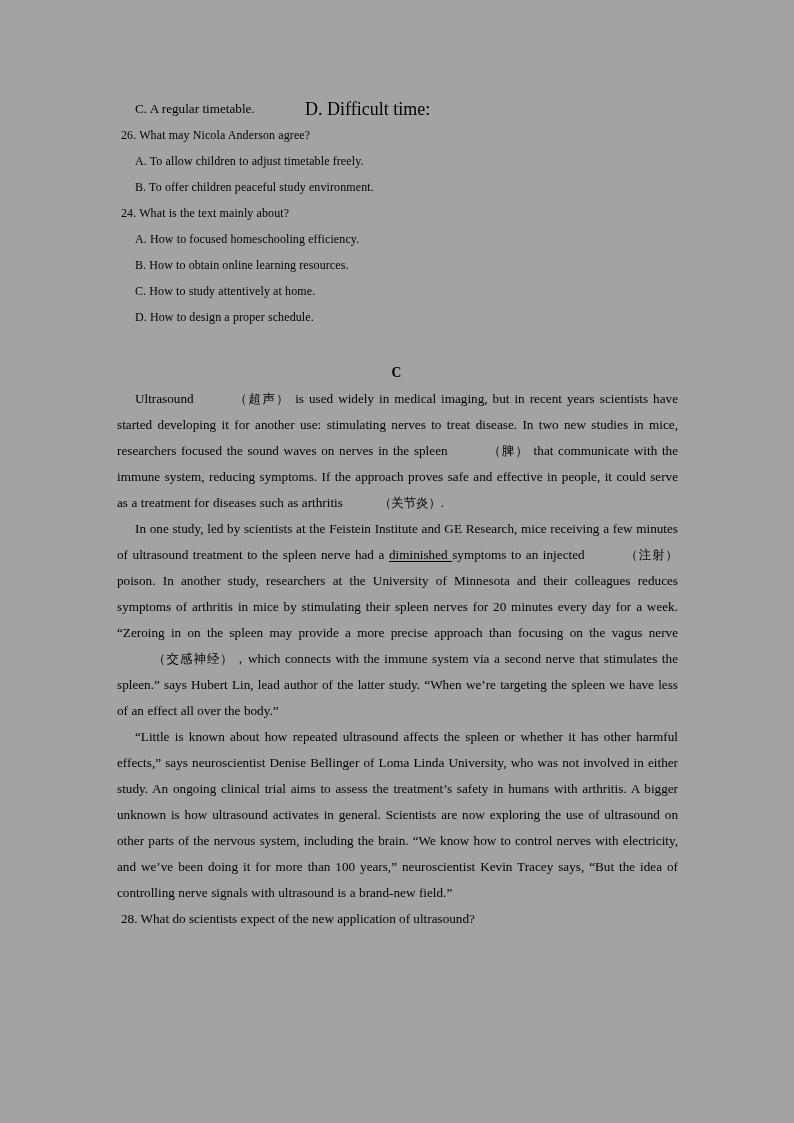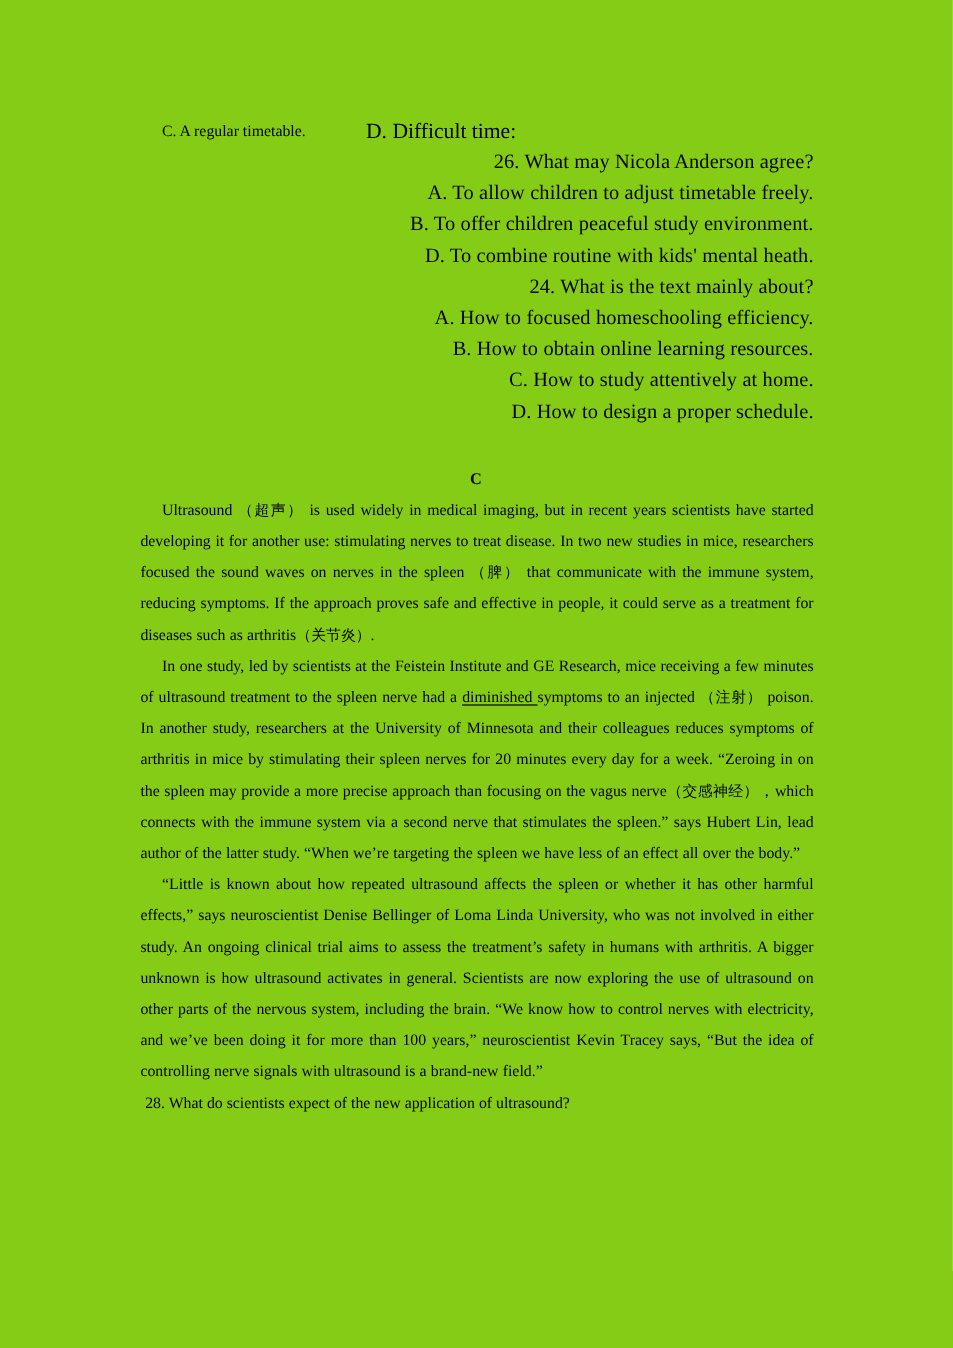--- a/index.html
+++ b/index.html
@@ -15,38 +15,37 @@
     color: #000000;
     overflow: hidden;
   }
 
   .page {
     position: absolute;
     left: 0;
     top: 0;
     width: 794px;
     height: 1123px;
-    background: #84cc16;
+    background: #a3a3a3;
   }
 
   
   .content {
     position: absolute;
     left: 117px;
     top: 96px;
     width: 561px;
   }
 
   
   .q-line {
-    font-size: 17px;
+    font-size: 12px;
     line-height: 26px;
     white-space: nowrap;
     letter-spacing: 0.1px;
-    text-align: right;
   }
   .q-line.num {
     margin-left: 4px;
   }
   .q-line.opt {
     margin-left: 18px;
   }
   .opt-pair {
     position: relative;
     height: 26px;
@@ -86,20 +85,21 @@
     text-align: justify;
     text-justify: inter-word;
     text-indent: 18px;
     margin: 0;
     hyphens: none;
     word-spacing: 0.2px;
   }
   .para .cn {
     font-family: Liberation Serif, serif;
     font-size: 12.4px;
+    margin-left: 36px;
   }
   .para u {
     text-decoration: underline;
     text-underline-offset: 2px;
   }
 
   
   .tail-q {
     font-size: 13.2px;
     line-height: 26px;
@@ -115,21 +115,20 @@
   <div class="content">
 
     <div class="opt-pair">
       <span class="c-part">C. A regular timetable.</span>
       <span class="d-part">D. Difficult time:</span>
     </div>
 
     <div class="q-line num">26. What may Nicola Anderson agree?</div>
     <div class="q-line opt">A. To allow children to adjust timetable freely.</div>
     <div class="q-line opt">B. To offer children peaceful study environment.</div>
-    <div class="q-line opt">D. To combine routine with kids' mental heath.</div>
 
     <div class="q-line num">24. What is the text mainly about?</div>
     <div class="q-line opt">A. How to focused homeschooling efficiency.</div>
     <div class="q-line opt">B. How to obtain online learning resources.</div>
     <div class="q-line opt">C. How to study attentively at home.</div>
     <div class="q-line opt">D. How to design a proper schedule.</div>
 
     <div class="section-heading">C</div>
 
     <p class="para">

